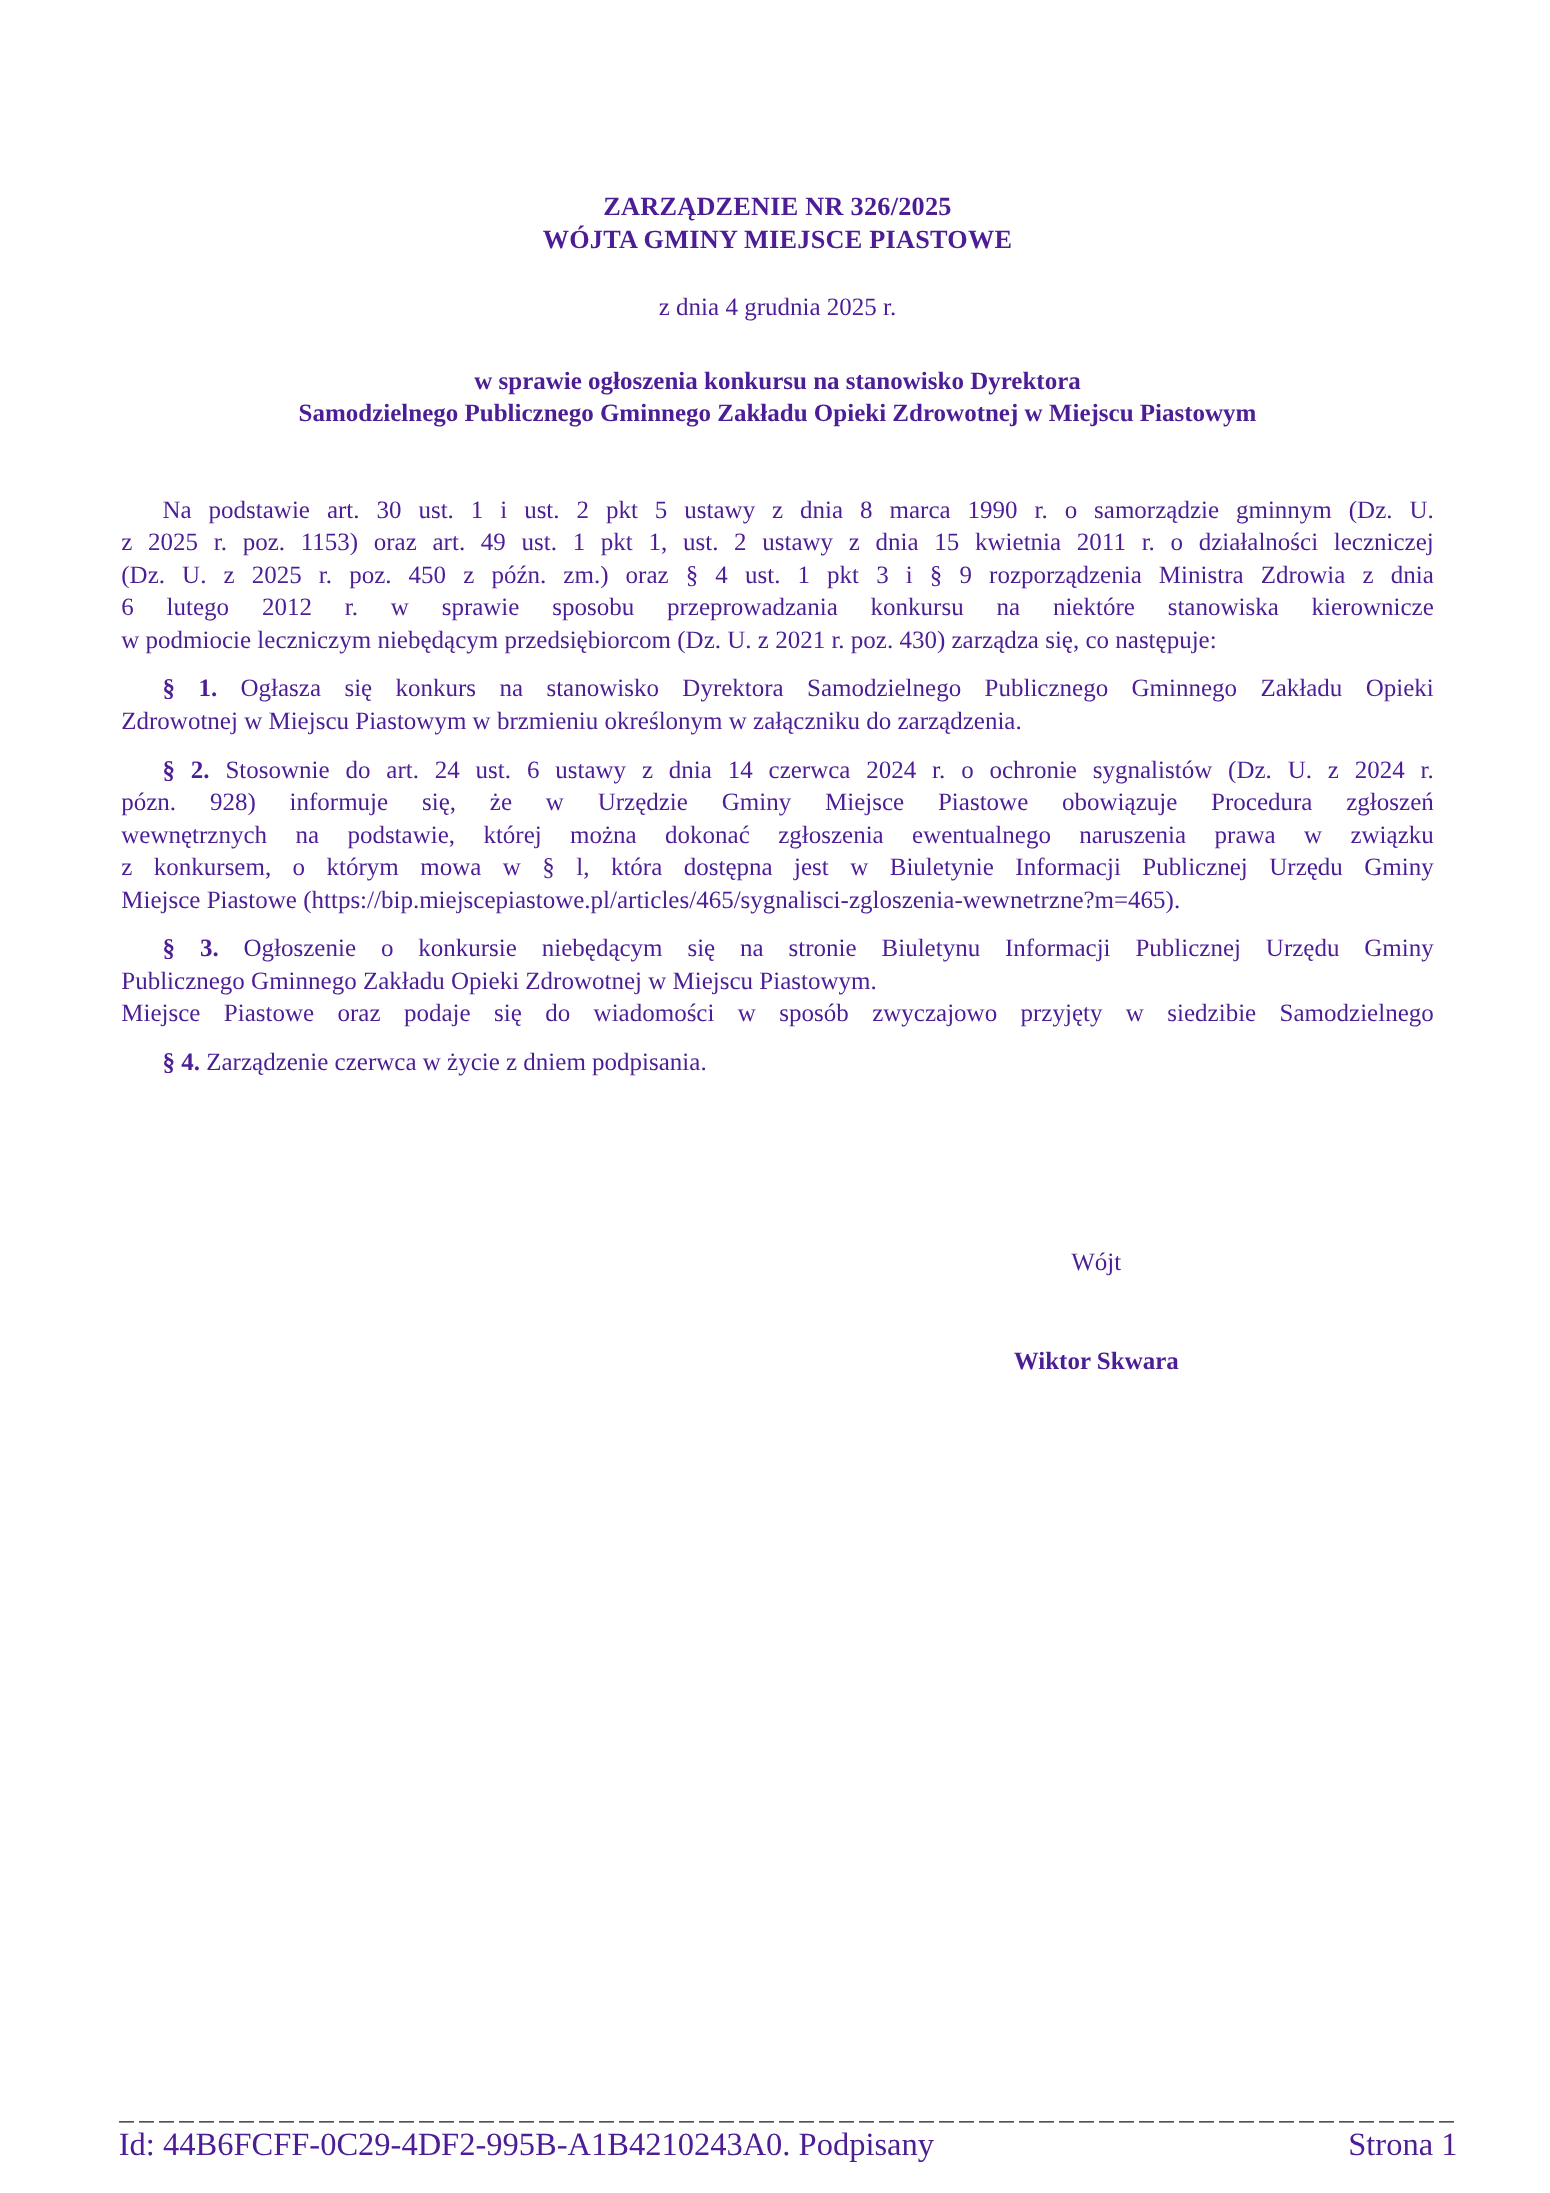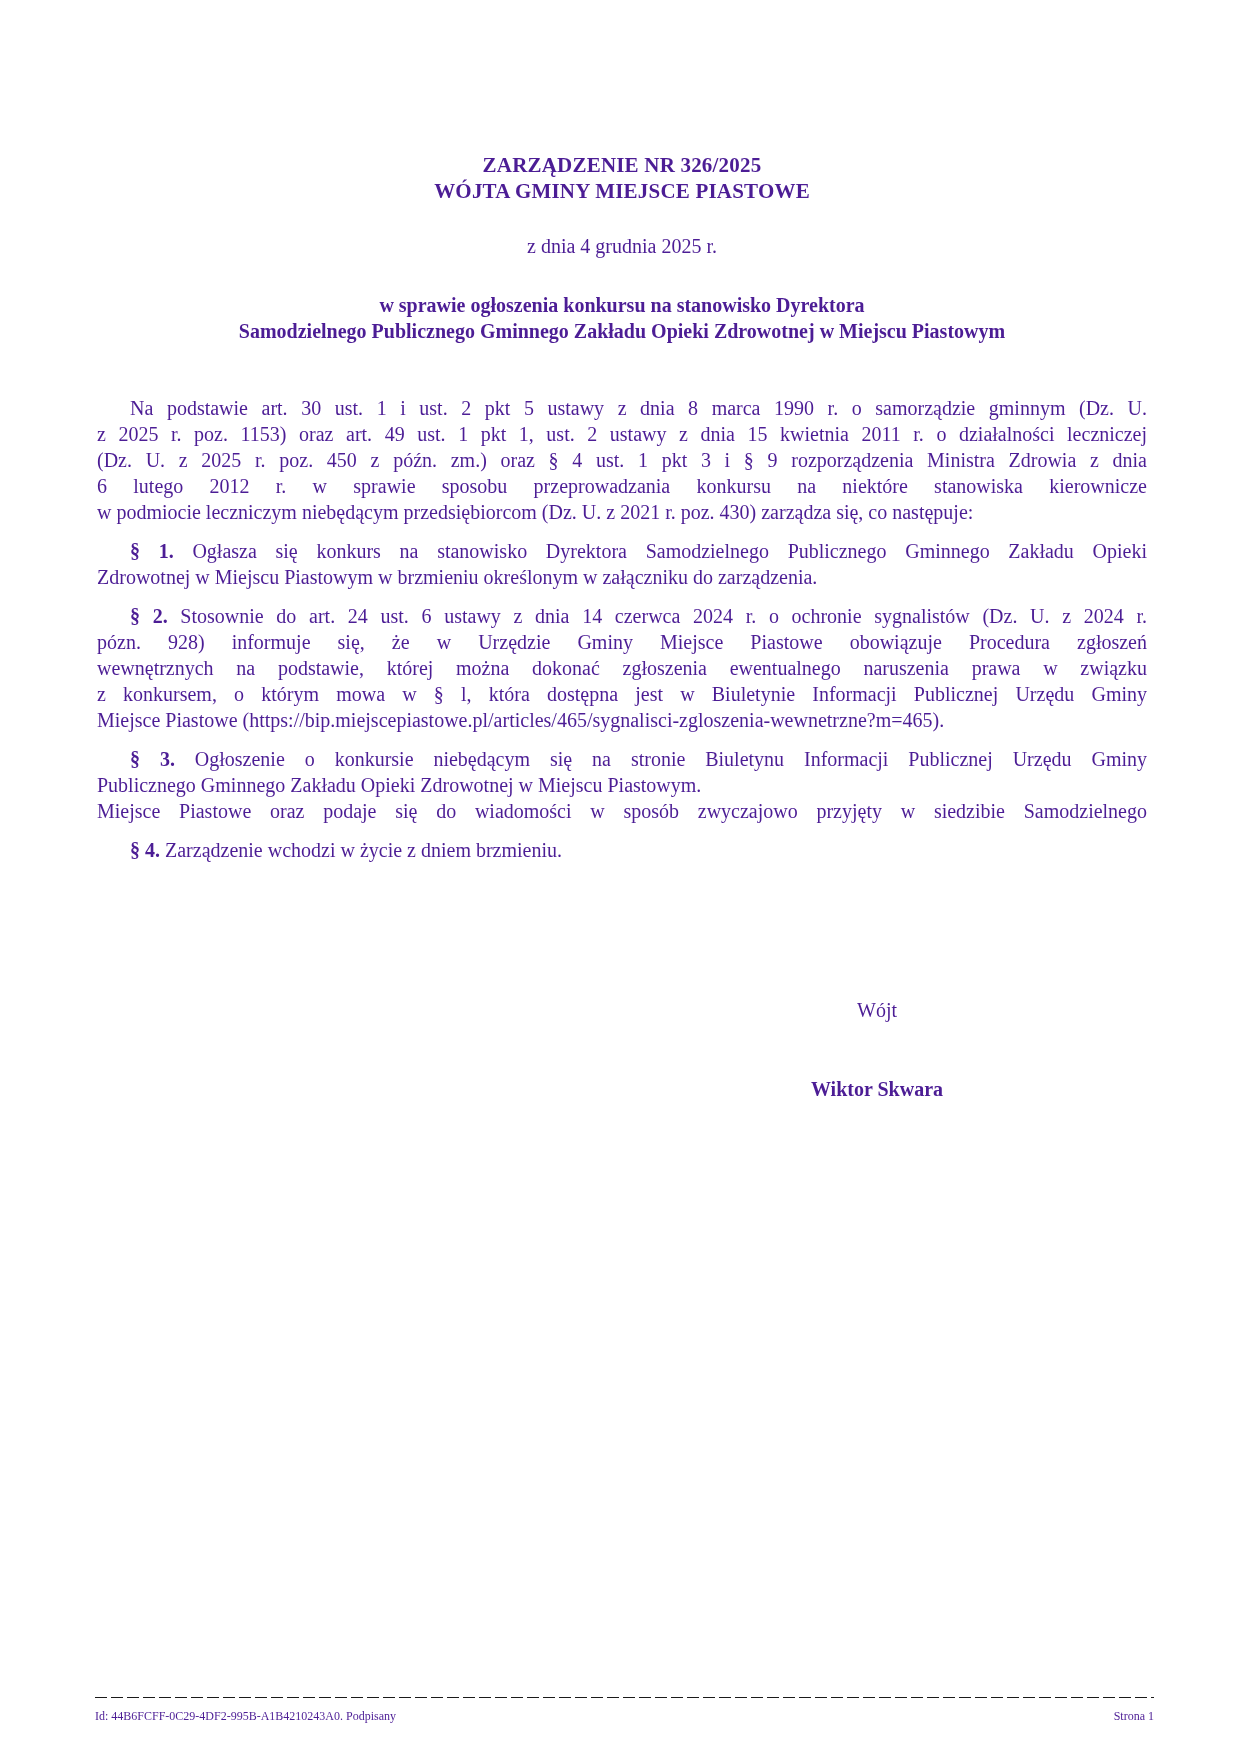--- a/index.html
+++ b/index.html
@@ -45,23 +45,23 @@
     width: 300px;
     text-align: center;
   }
   .signature .name {
     margin-top: 53px;
     font-weight: bold;
   }
   .footer {
     position: absolute;
     left: 95px;
-    right: 86px;
+    right: 74px;
     top: 1697px;
-    font-size: 12px;
+    font-size: 26px;
     line-height: 22px;
   }
   .footer .rule {
     height: 1px;
     background: repeating-linear-gradient(90deg, #1a1a1a 0 12px, transparent 12px 16px);
   }
   .footer .row {
     display: flex;
     justify-content: space-between;
     padding-top: 7px;
@@ -105,21 +105,21 @@
     <div class="ln">Miejsce Piastowe (https://bip.miejscepiastowe.pl/articles/465/sygnalisci-zgloszenia-wewnetrzne?m=465).</div>
   </div>
 
   <div class="para">
     <div class="ln jl ind"><span class="b">§ 3.</span><span> Ogłoszenie o konkursie niebędącym się na stronie Biuletynu Informacji Publicznej Urzędu Gminy</span></div>
     <div class="ln">Publicznego Gminnego Zakładu Opieki Zdrowotnej w Miejscu Piastowym.</div>
     <div class="ln jl">Miejsce Piastowe oraz podaje się do wiadomości w sposób zwyczajowo przyjęty w siedzibie Samodzielnego</div>
   </div>
 
   <div class="para">
-    <div class="ln ind"><span class="b">§ 4.</span><span> Zarządzenie wchodzi w życie z dniem brzmieniu.</span></div>
+    <div class="ln ind"><span class="b">§ 4.</span><span> Zarządzenie czerwca w życie z dniem podpisania.</span></div>
   </div>
 
   <div class="signature">
     <div class="role">Wójt</div>
     <div class="name">Wiktor Skwara</div>
   </div>
 
   <div class="footer">
     <div class="rule"></div>
     <div class="row">

